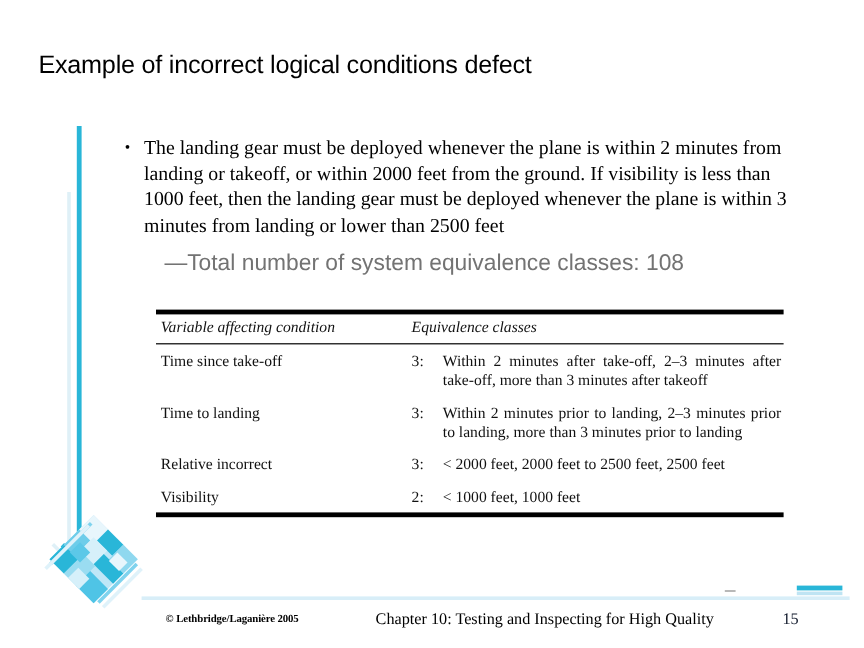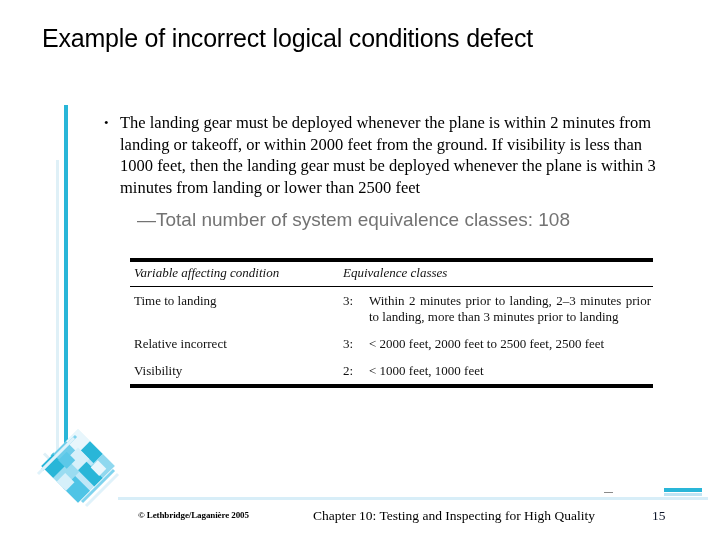--- a/index.html
+++ b/index.html
@@ -13,29 +13,28 @@
     position: relative;
     overflow: hidden;
     font-family: "Liberation Serif", serif;
     -webkit-font-smoothing: none;
   }
 
   
   #slide-title {
     position: absolute;
     left: 32px;
-    top: 22px;
+    top: 38px;
     width: 600px;
     font-family: "Liberation Sans", sans-serif;
-    font-size: 25px;
+    font-size: 21px;
     line-height: 33px;
     color: #000000;
     font-weight: 400;
     letter-spacing: -0.2px;
-    margin-left: 10px;
   }
 
   
   #deco-vertical-rule {
     position: absolute;
     left: 64px;
     top: 105px;
     width: 4px;
     height: 355px;
     background: #29b6d8;
@@ -285,20 +284,25 @@
       <tr>
         <th class="col-var">Variable affecting condition</th>
         <th colspan="2" class="col-cls">Equivalence classes</th>
       </tr>
     </thead>
   </table>
   <div class="tbl-head-rule"></div>
   <table>
     <tbody id="table-body">
         <tr>
+          <td class="col-var">Time since take-off</td>
+          <td class="col-cnt">3:</td>
+          <td class="col-cls">Within 2 minutes after take-off, 2–3 minutes after take-off, more than 3 minutes after takeoff</td>
+        </tr>
+        <tr>
           <td class="col-var">Time to landing</td>
           <td class="col-cnt">3:</td>
           <td class="col-cls">Within 2 minutes prior to landing, 2–3 minutes prior to landing, more than 3 minutes prior to landing</td>
         </tr>
         <tr class="row-tight">
           <td class="col-var">Relative incorrect</td>
           <td class="col-cnt">3:</td>
           <td class="col-cls">&lt; 2000 feet, 2000 feet to 2500 feet, 2500 feet</td>
         </tr>
         <tr class="row-tight">

